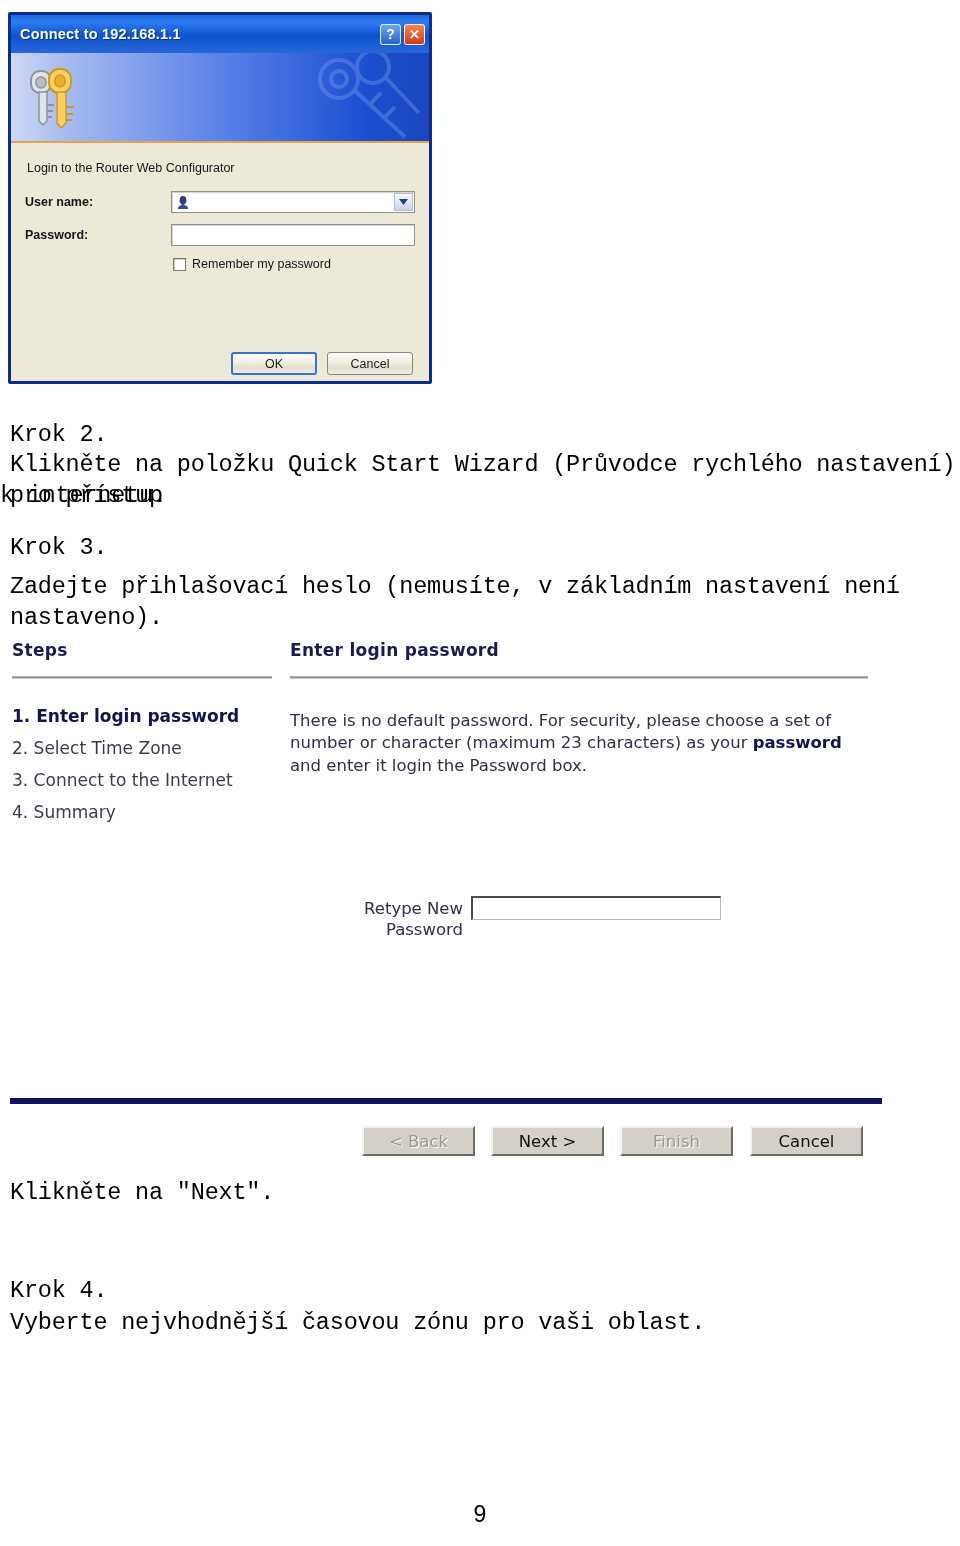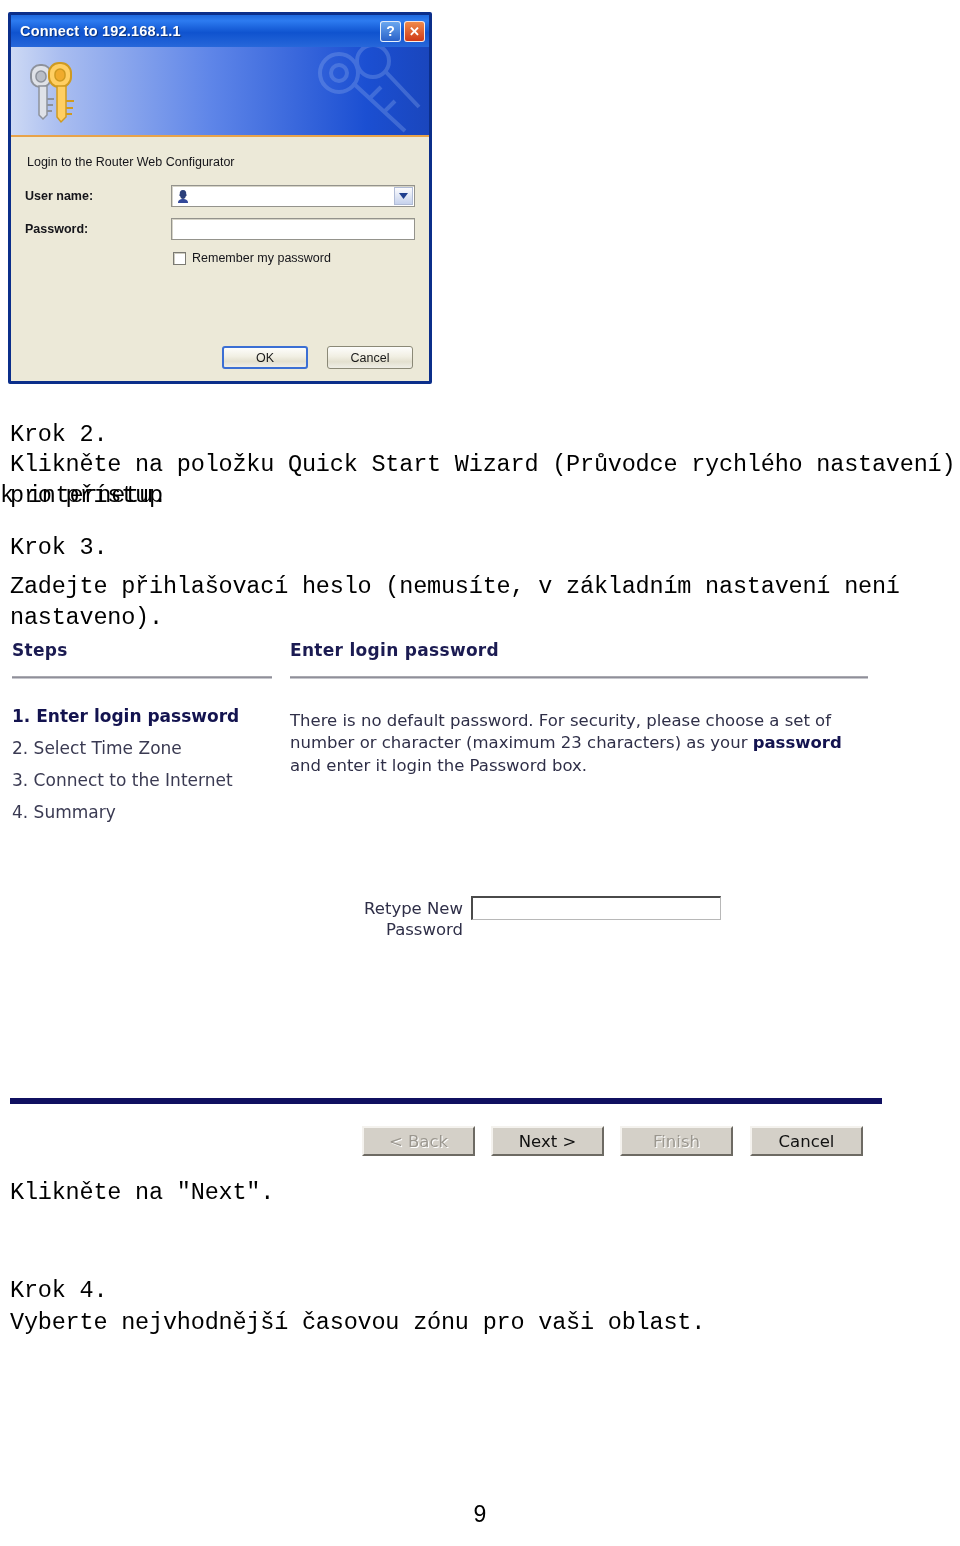--- a/index.html
+++ b/index.html
@@ -21,21 +21,21 @@
     left: 8px;
     top: 12px;
     width: 424px;
     height: 372px;
     background: #ece9d8;
     border: 3px solid #0b2e8a;
     box-sizing: border-box;
     border-radius: 2px;
   }
   .xp-titlebar {
-    height: 32px;
+    height: 38px;
     background: linear-gradient(to bottom, #1e68dd 0%, #2d7bf0 18%, #0f53cf 55%, #2767da 100%);
     display: flex;
     align-items: center;
     padding: 0 4px 0 9px;
     box-sizing: border-box;
     position: relative;
   }
   .xp-title {
     color: #ffffff;
     font-size: 14.5px;
@@ -139,21 +139,21 @@
     box-shadow: inset 1px 1px 0 #cfcdc0;
     box-sizing: border-box;
   }
   .xp-check-label { font-size: 12.5px; margin-left: 6px; color: #15151a; }
   .xp-buttonbar {
     position: absolute;
     left: 0; right: 0;
     bottom: 16px;
     display: flex;
     justify-content: flex-end;
-    gap: 19px;
+    gap: 10px;
     padding-right: 16px;
   }
   .xp-button {
     width: 86px; height: 23px;
     font-size: 12.5px;
     color: #1a1a1a;
     background: linear-gradient(to bottom,#fdfdfb 0%,#f1efe3 45%,#e3e0cf 70%,#efeee6 100%);
     border: 1px solid #8b8977;
     border-radius: 3px;
     display: flex; align-items: center; justify-content: center;

